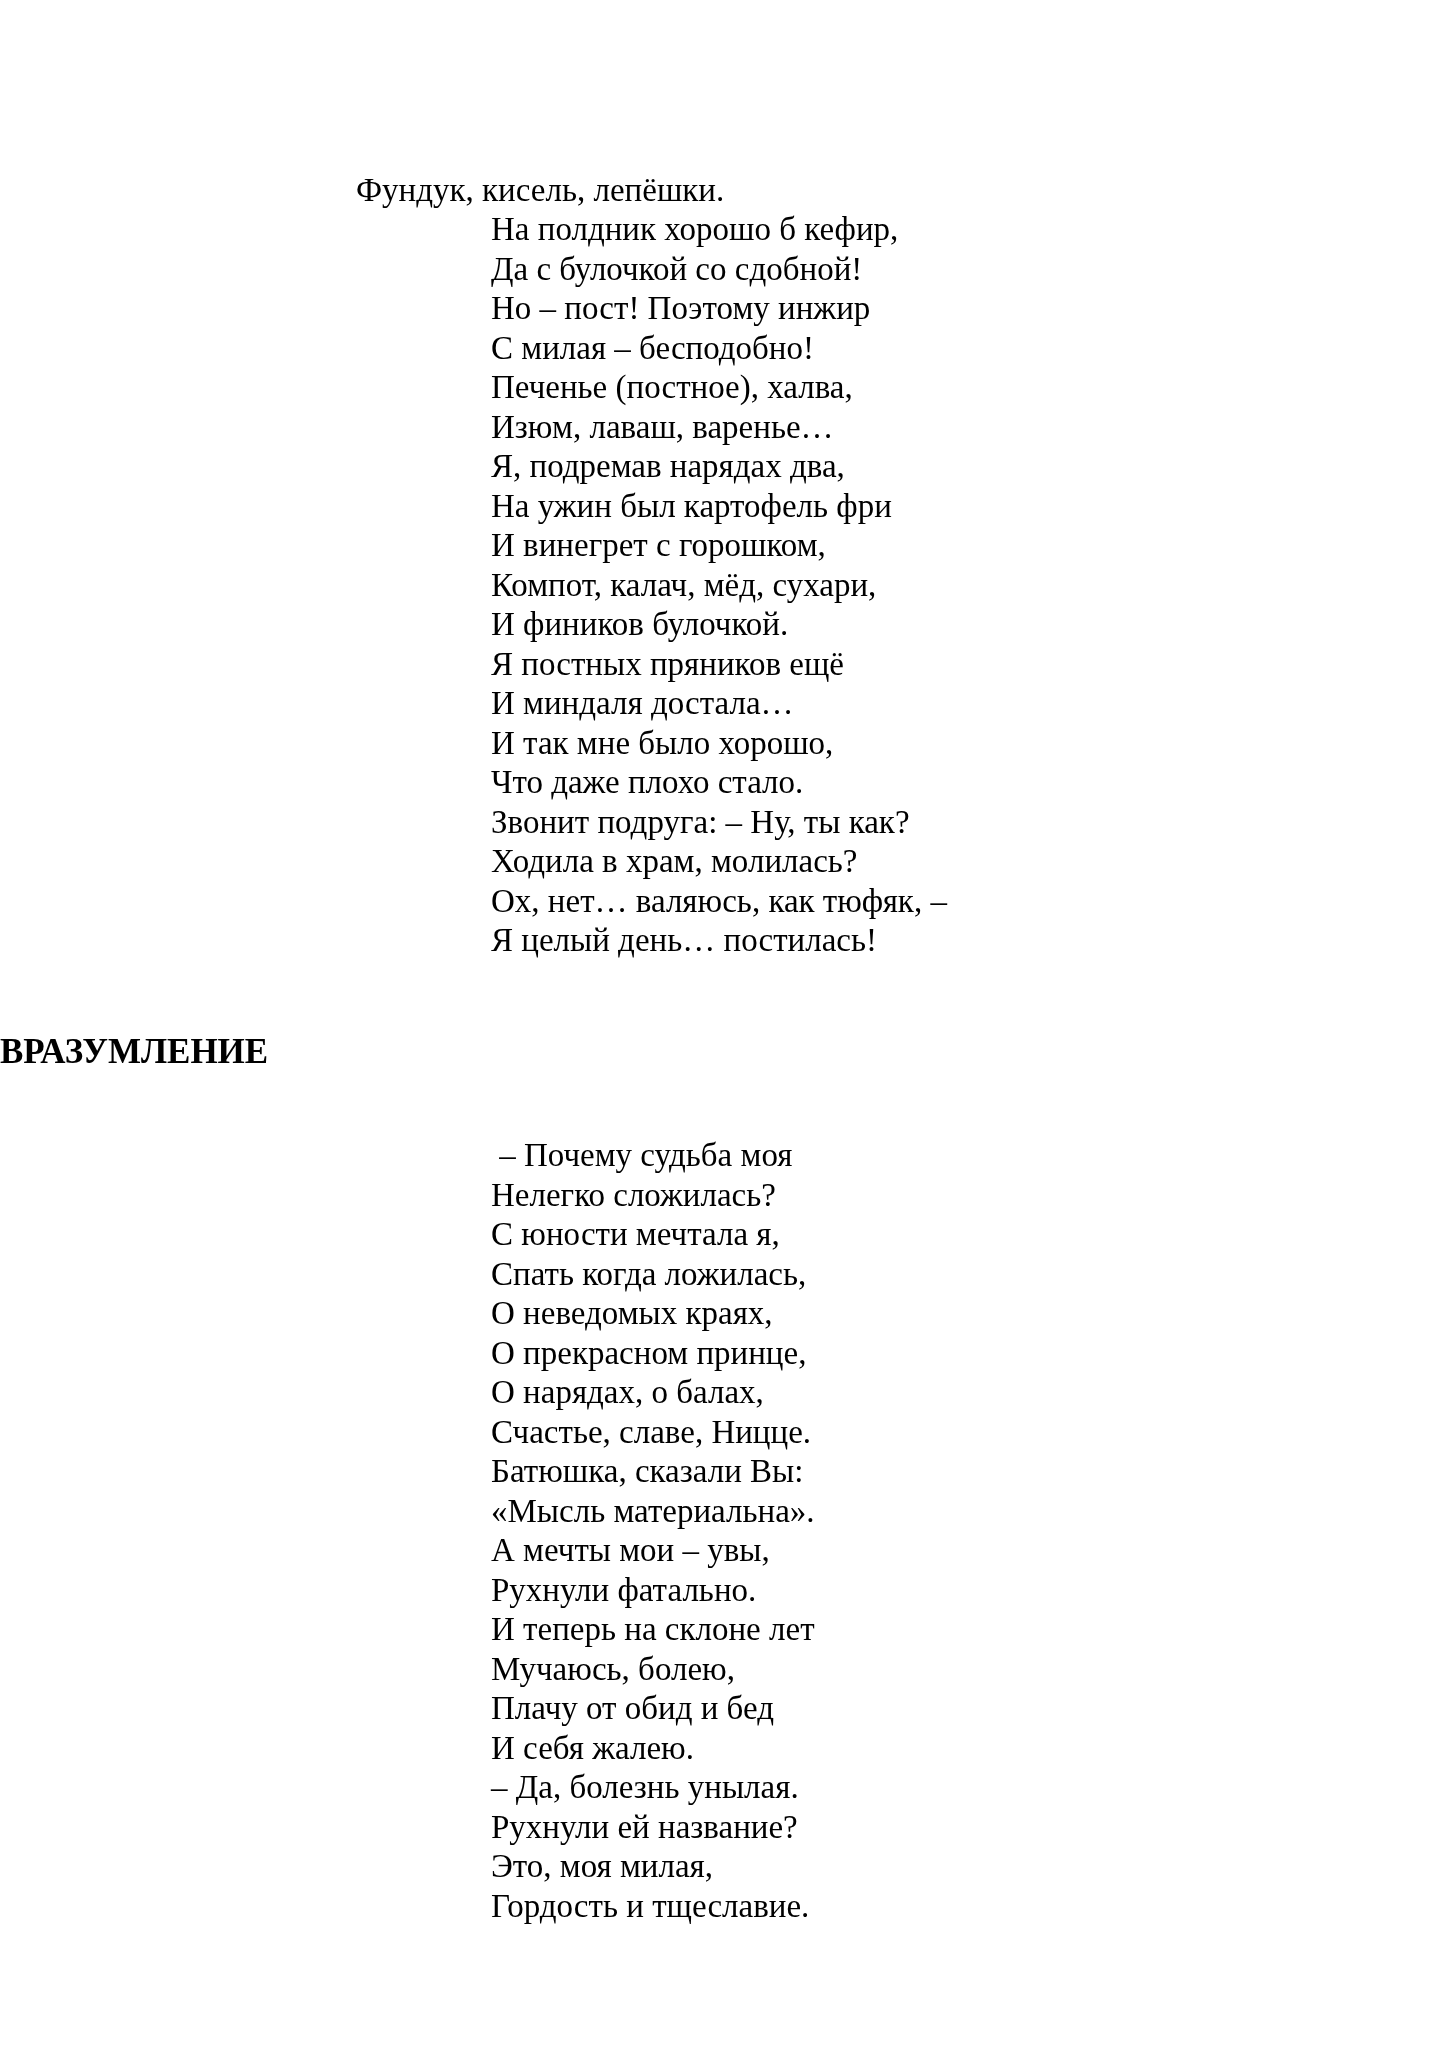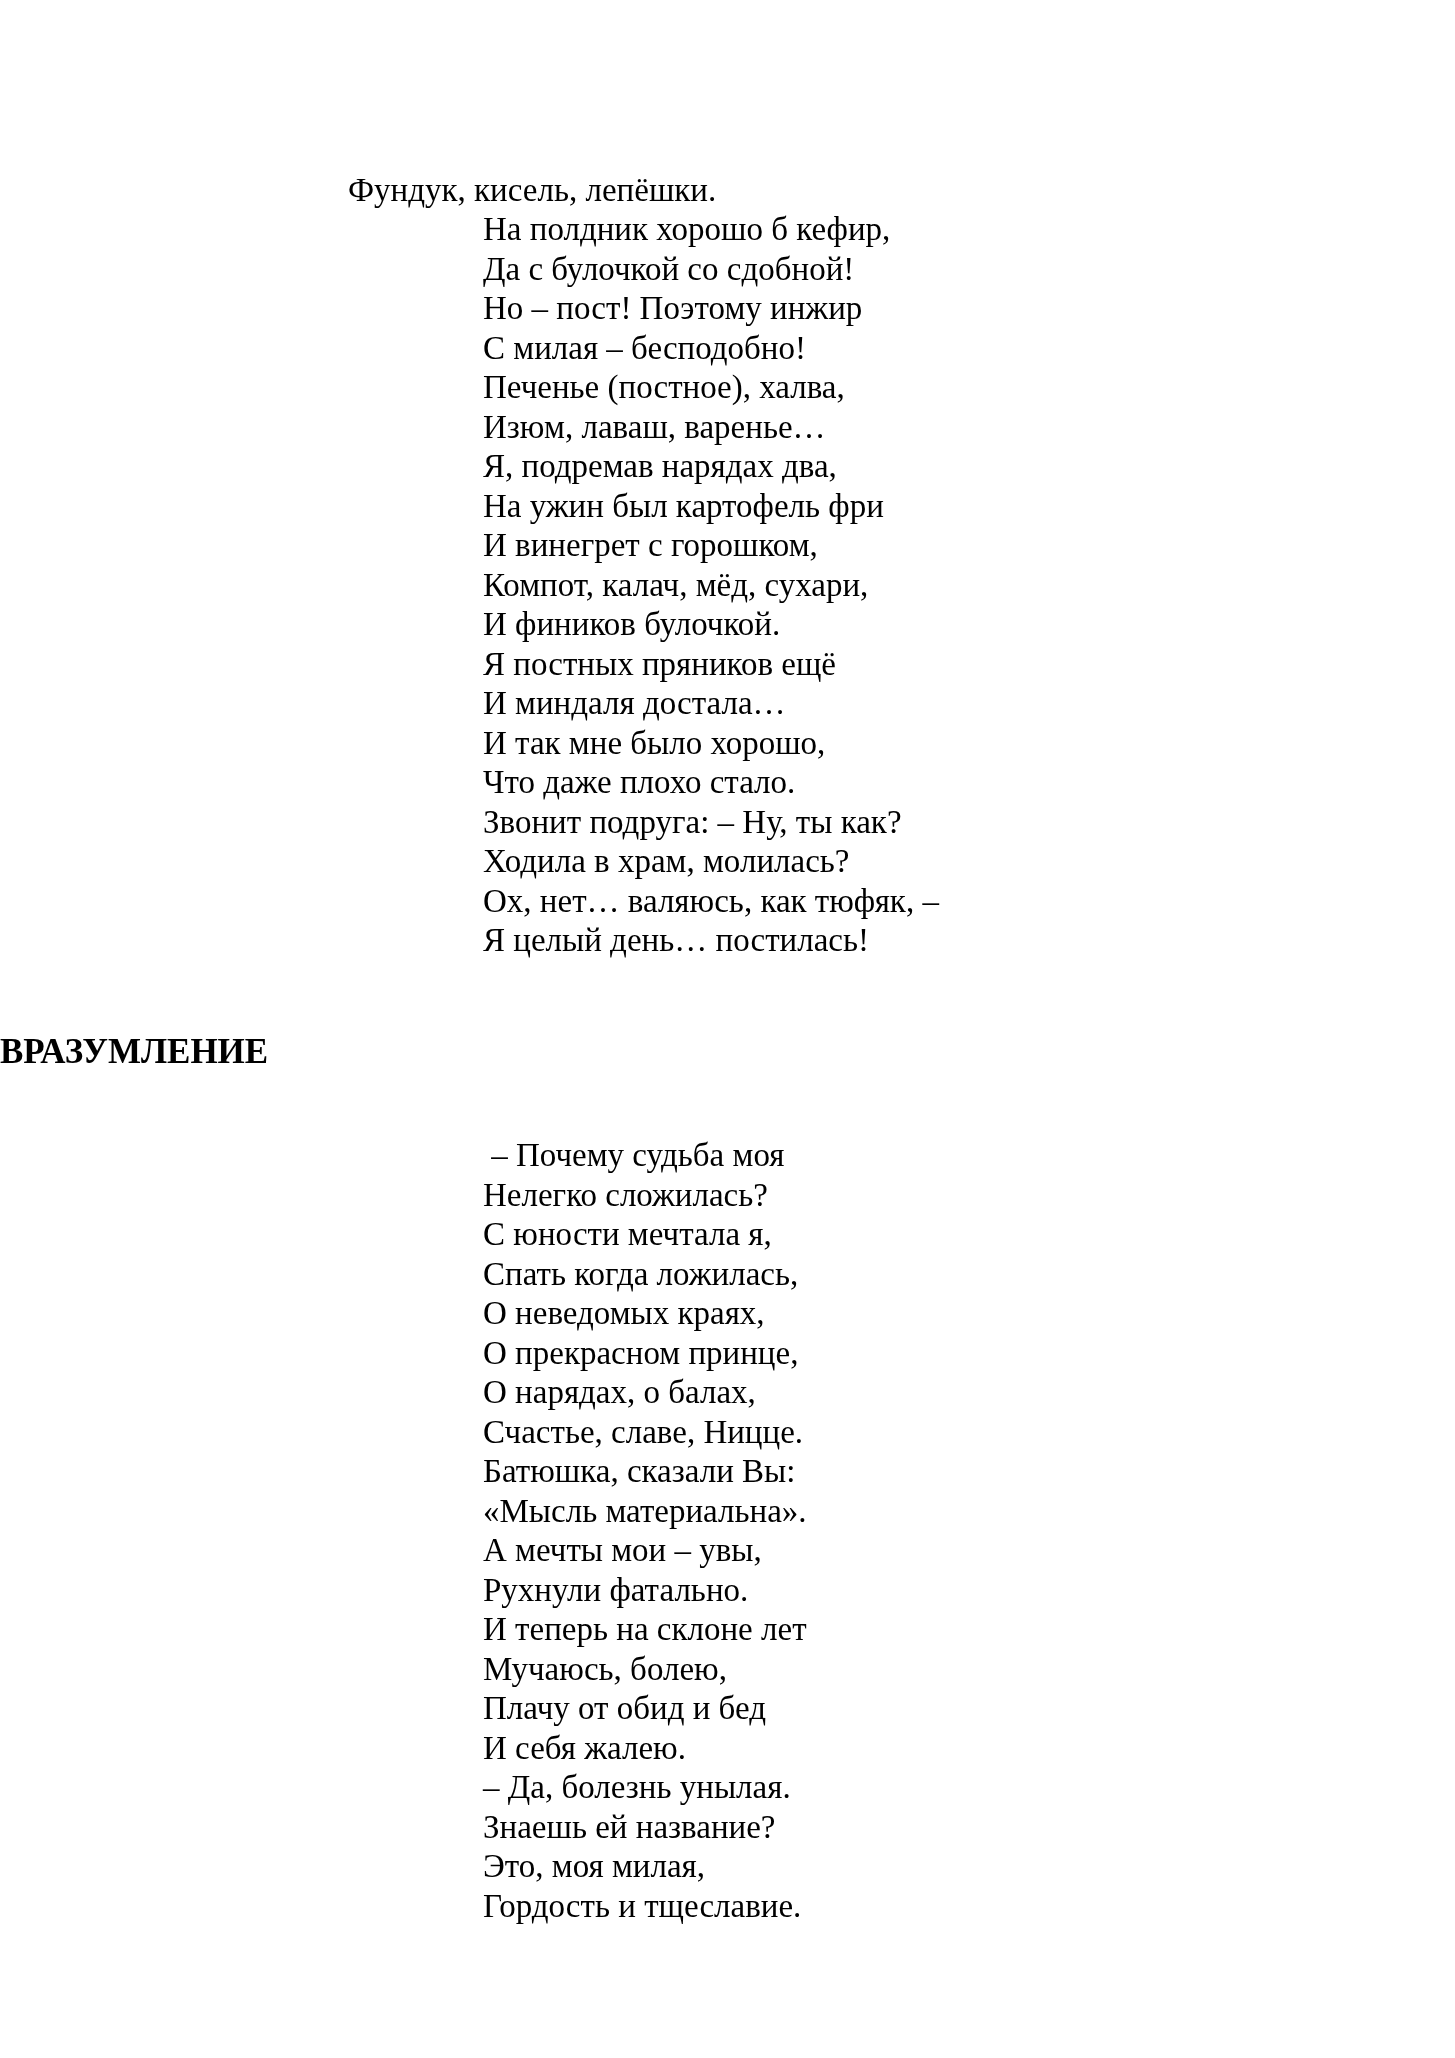--- a/index.html
+++ b/index.html
@@ -13,20 +13,21 @@
     height: 2058px;
     background: #ffffff;
     color: #000000;
     font-family: "Liberation Serif", "DejaVu Serif", serif;
     overflow: hidden;
   }
   .line {
     white-space: pre;
     font-size: 33px;
     line-height: 39.5px;
+    margin-left: 8px;
   }
   .poem-first-line {
     position: absolute;
     left: 348px;
     top: 171px;
   }
   .poem-block-1 {
     position: absolute;
     left: 483px;
     top: 210px;
@@ -90,18 +91,18 @@
     <div class="line">Счастье, славе, Ницце.</div>
     <div class="line">Батюшка, сказали Вы:</div>
     <div class="line">«Мысль материальна».</div>
     <div class="line">А мечты мои – увы,</div>
     <div class="line">Рухнули фатально.</div>
     <div class="line">И теперь на склоне лет</div>
     <div class="line">Мучаюсь, болею,</div>
     <div class="line">Плачу от обид и бед</div>
     <div class="line">И себя жалею.</div>
     <div class="line">– Да, болезнь унылая.</div>
-    <div class="line">Знаешь ей название?</div>
+    <div class="line">Рухнули ей название?</div>
     <div class="line">Это, моя милая,</div>
     <div class="line">Гордость и тщеславие.</div>
   </div>
 
 </div>
 
 </body></html>

